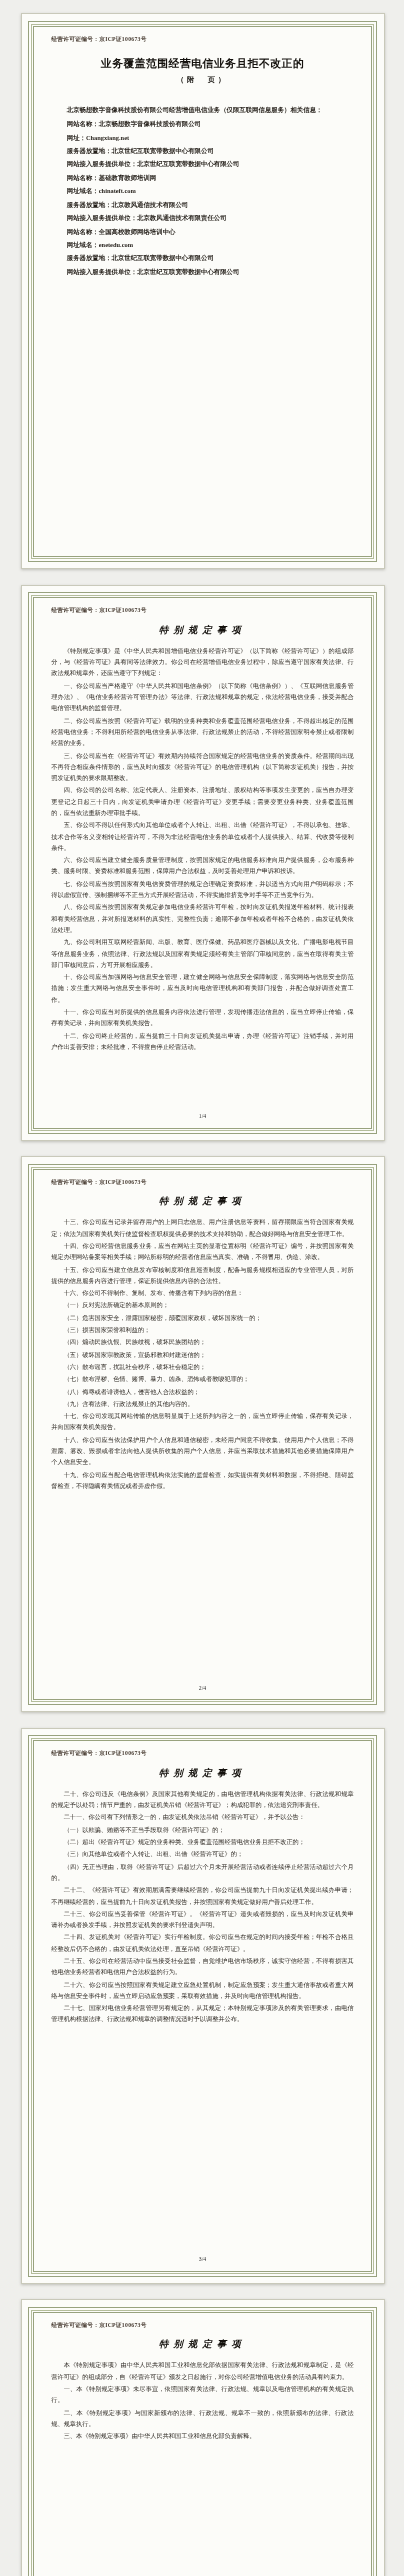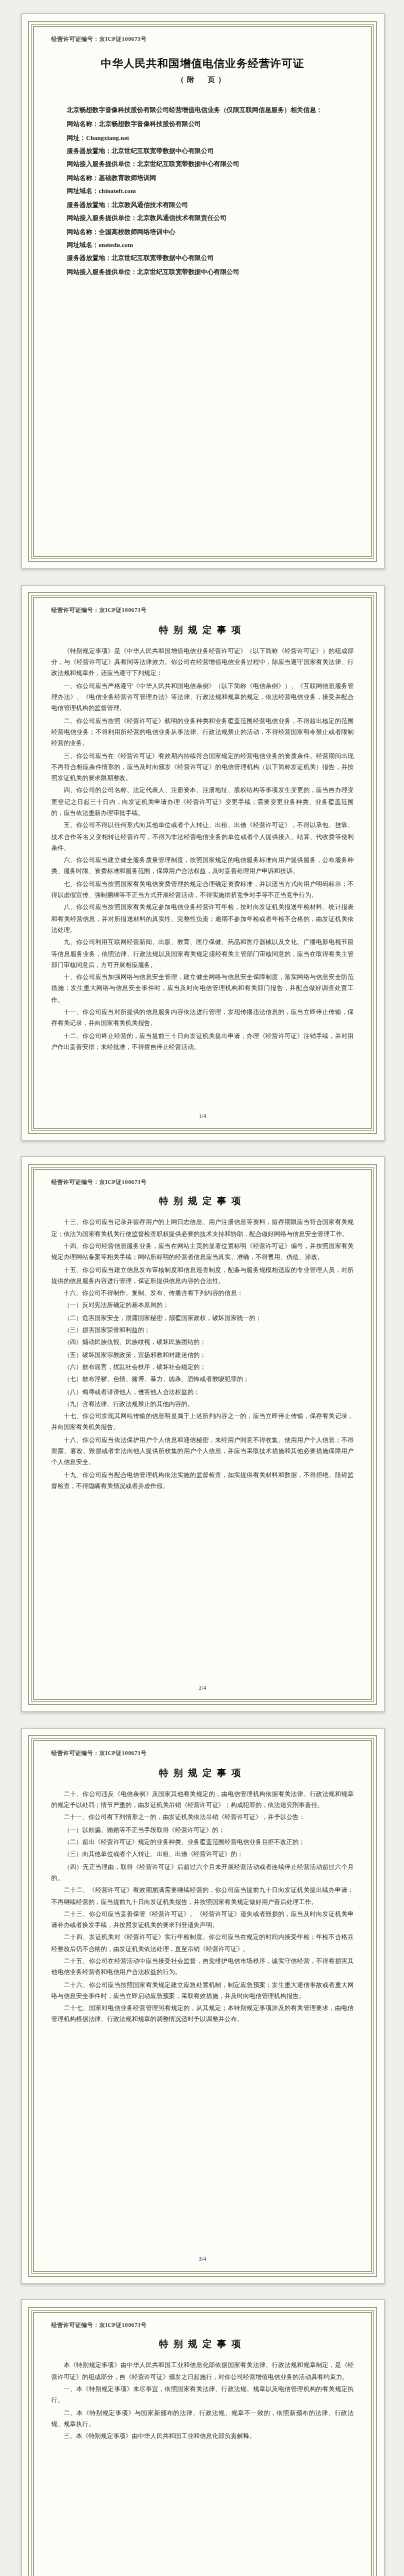--- a/index.html
+++ b/index.html
@@ -58,20 +58,21 @@
   .entry-label { font-weight: 700; }
 
   
   .prov-title {
     margin-top: 8.2px;
     text-align: center;
     font-size: 9.3px;
     font-weight: bold;
     letter-spacing: 5.2px;
     color: #14110d;
+    font-style: italic;
   }
   .prov-body {
     margin-top: 8.2px;
     font-size: 6.2px;
     line-height: 11.3px;
     color: #2b2620;
     text-align: justify;
   }
   .para { text-indent: 2em; margin-bottom: 1px; }
 
@@ -84,21 +85,21 @@
   }
 </style>
 </head>
 <body>
 
 <section class="page">
   <div class="frame">
     <div class="frame2">
       <div class="inner">
         <div class="lic-header"><span>经营许可证编号：</span><span>京ICP证100673号</span></div>
-        <h1 class="cert-title">中华人民共和国增值电信业务经营许可证</h1>
+        <h1 class="cert-title">业务覆盖范围经营电信业务且拒不改正的</h1>
         <div class="cert-subtitle">（附　页）</div>
         <div class="cert-body">
           <p class="cert-intro">北京畅想数字音像科技股份有限公司经营增值电信业务（仅限互联网信息服务）相关信息：</p>
           <div class="entries">
 
               <p class="entry"><span class="entry-label">网站名称：</span><span class="entry-value">北京畅想数字音像科技股份有限公司</span></p>
 
               <p class="entry"><span class="entry-label">网址：</span><span class="entry-value">Changxiang.net</span></p>
 
               <p class="entry"><span class="entry-label">服务器放置地：</span><span class="entry-value">北京世纪互联宽带数据中心有限公司</span></p>

